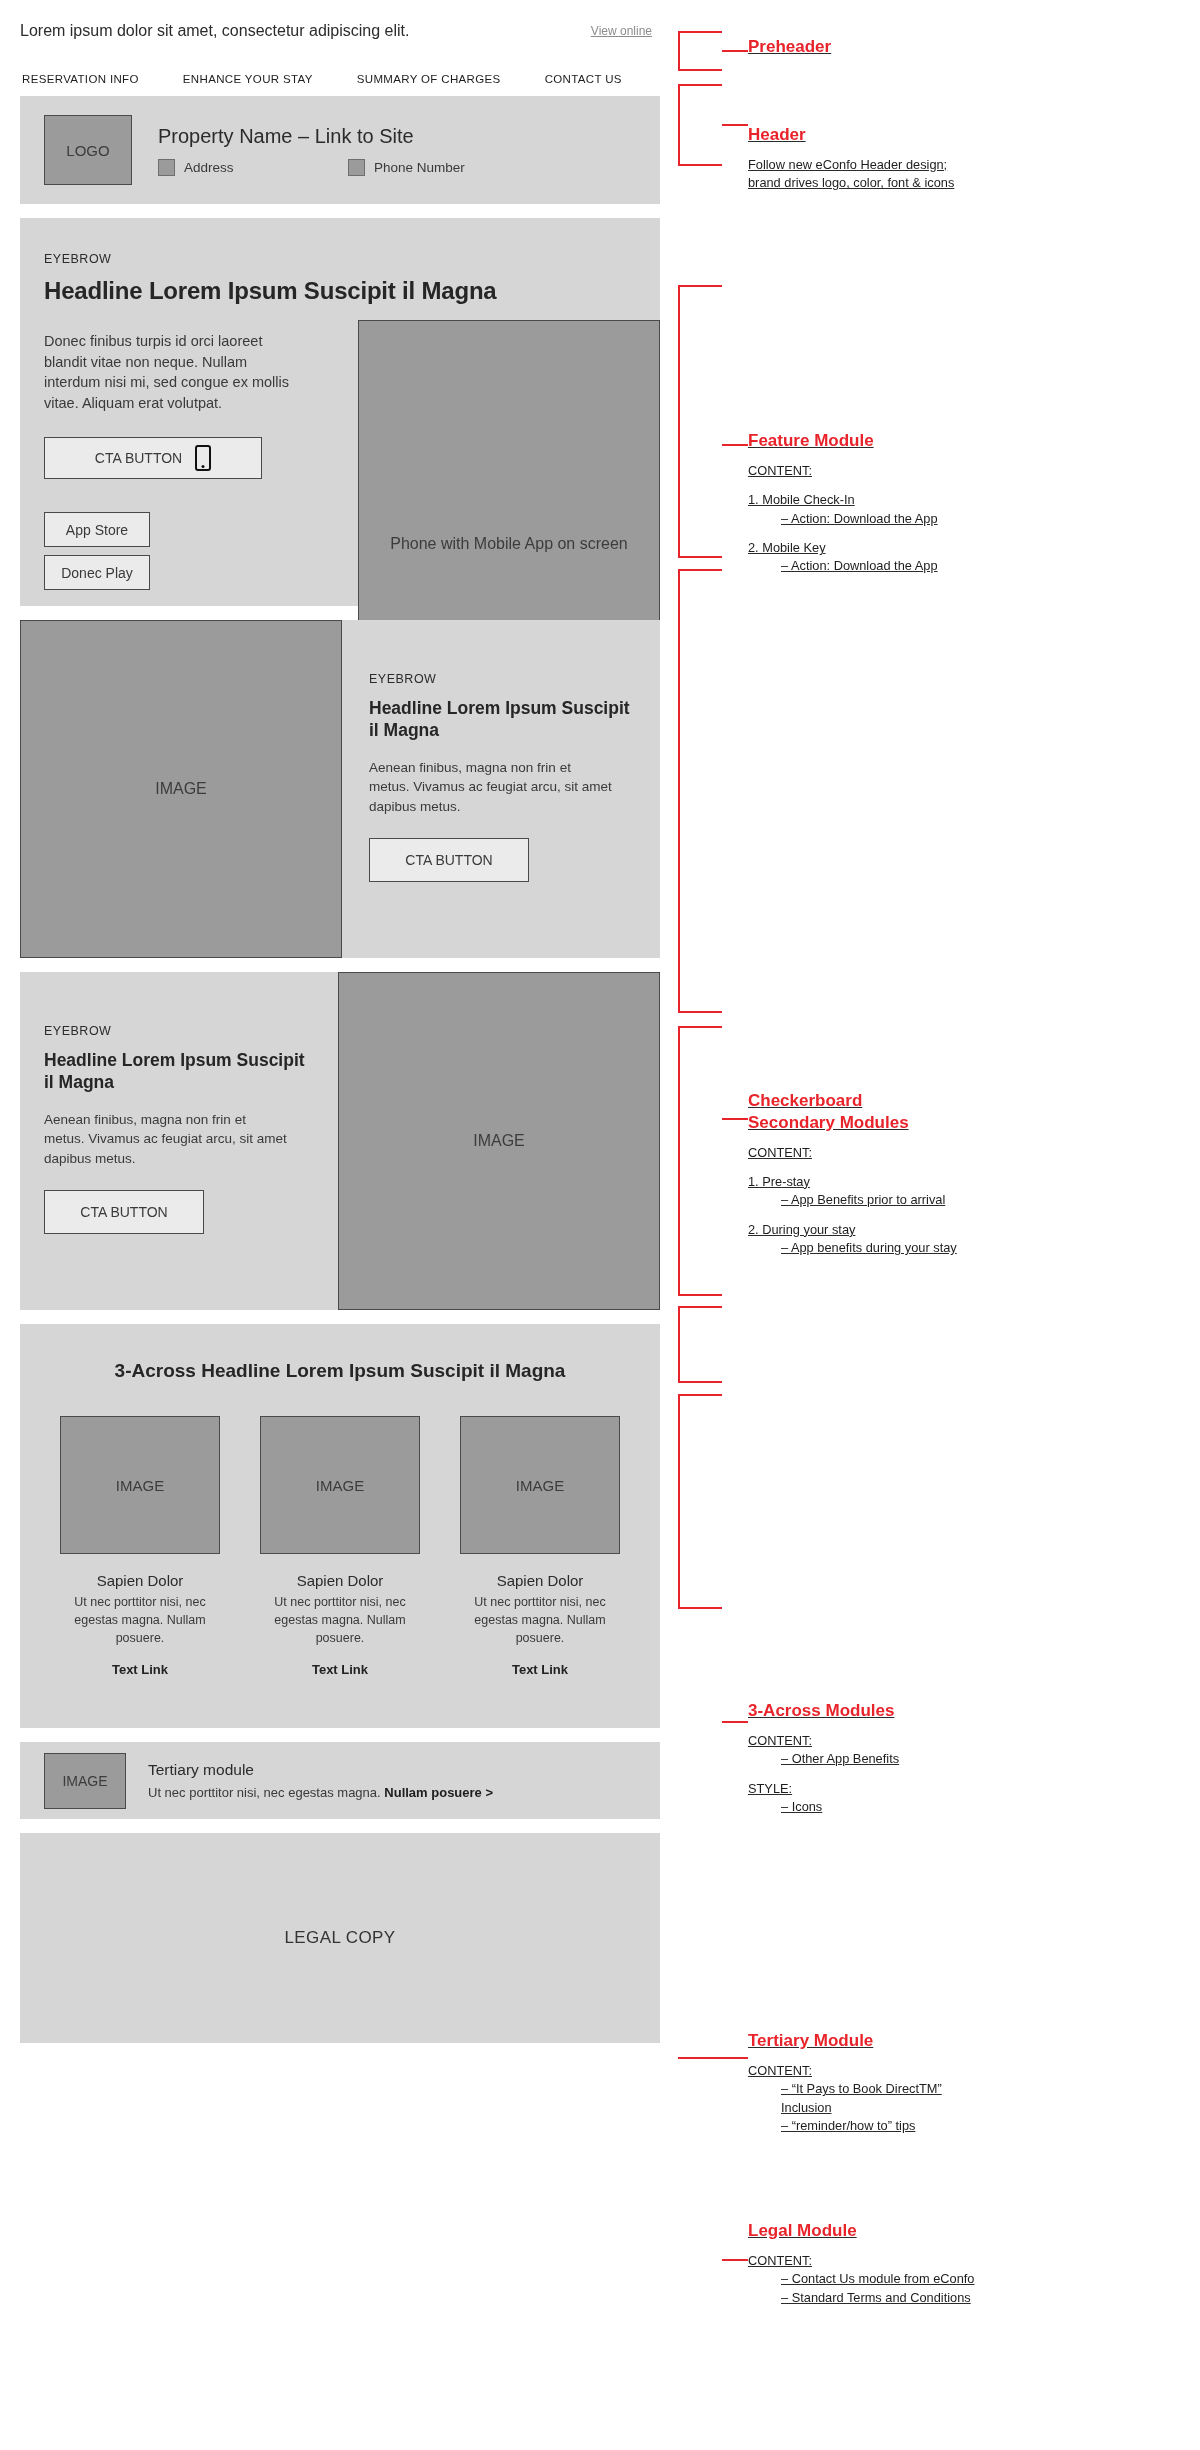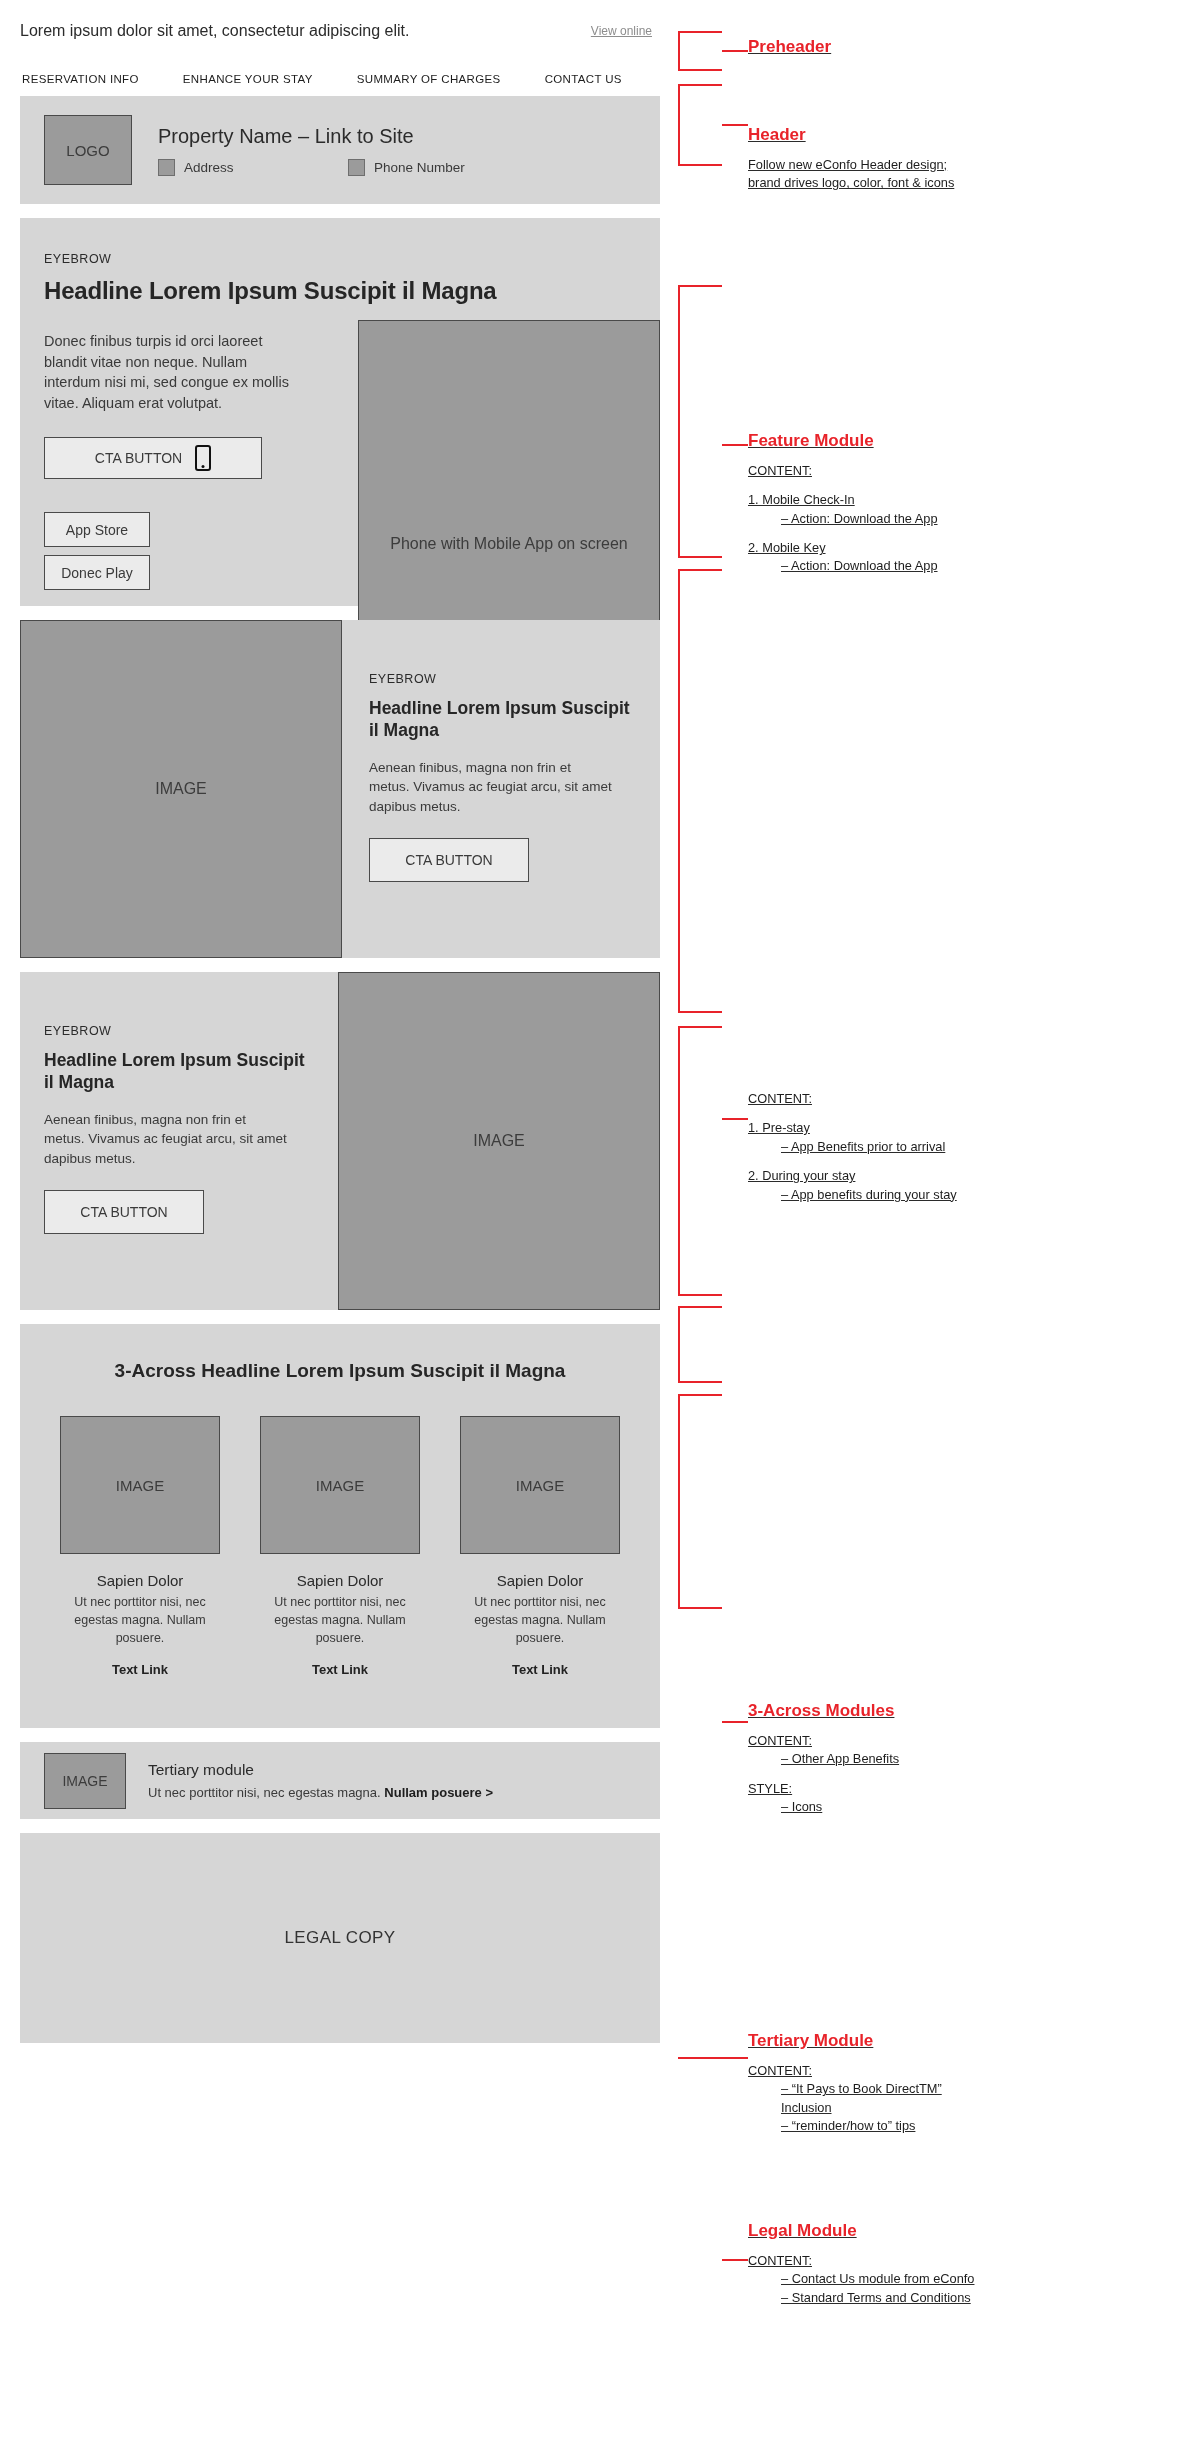--- a/index.html
+++ b/index.html
@@ -500,20 +500,24 @@
     <div class="blank"></div>
     <div class="anno-ind1">1. Mobile Check-In</div>
     <div class="anno-ind2">– Action: Download the App</div>
     <div class="blank"></div>
     <div class="anno-ind1">2. Mobile Key</div>
     <div class="anno-ind2">– Action: Download the App</div>
   </div>
 </div>
 
 <div class="anno" style="top:1090px;">
+  <div class="anno-title">
+    <div>Checkerboard</div>
+    <div>Secondary Modules</div>
+  </div>
   <div class="anno-body">
     <div>CONTENT:</div>
     <div class="blank"></div>
     <div class="anno-ind1">1. Pre-stay</div>
     <div class="anno-ind2">– App Benefits prior to arrival</div>
     <div class="blank"></div>
     <div class="anno-ind1">2. During your stay</div>
     <div class="anno-ind2">– App benefits during your stay</div>
   </div>
 </div>

